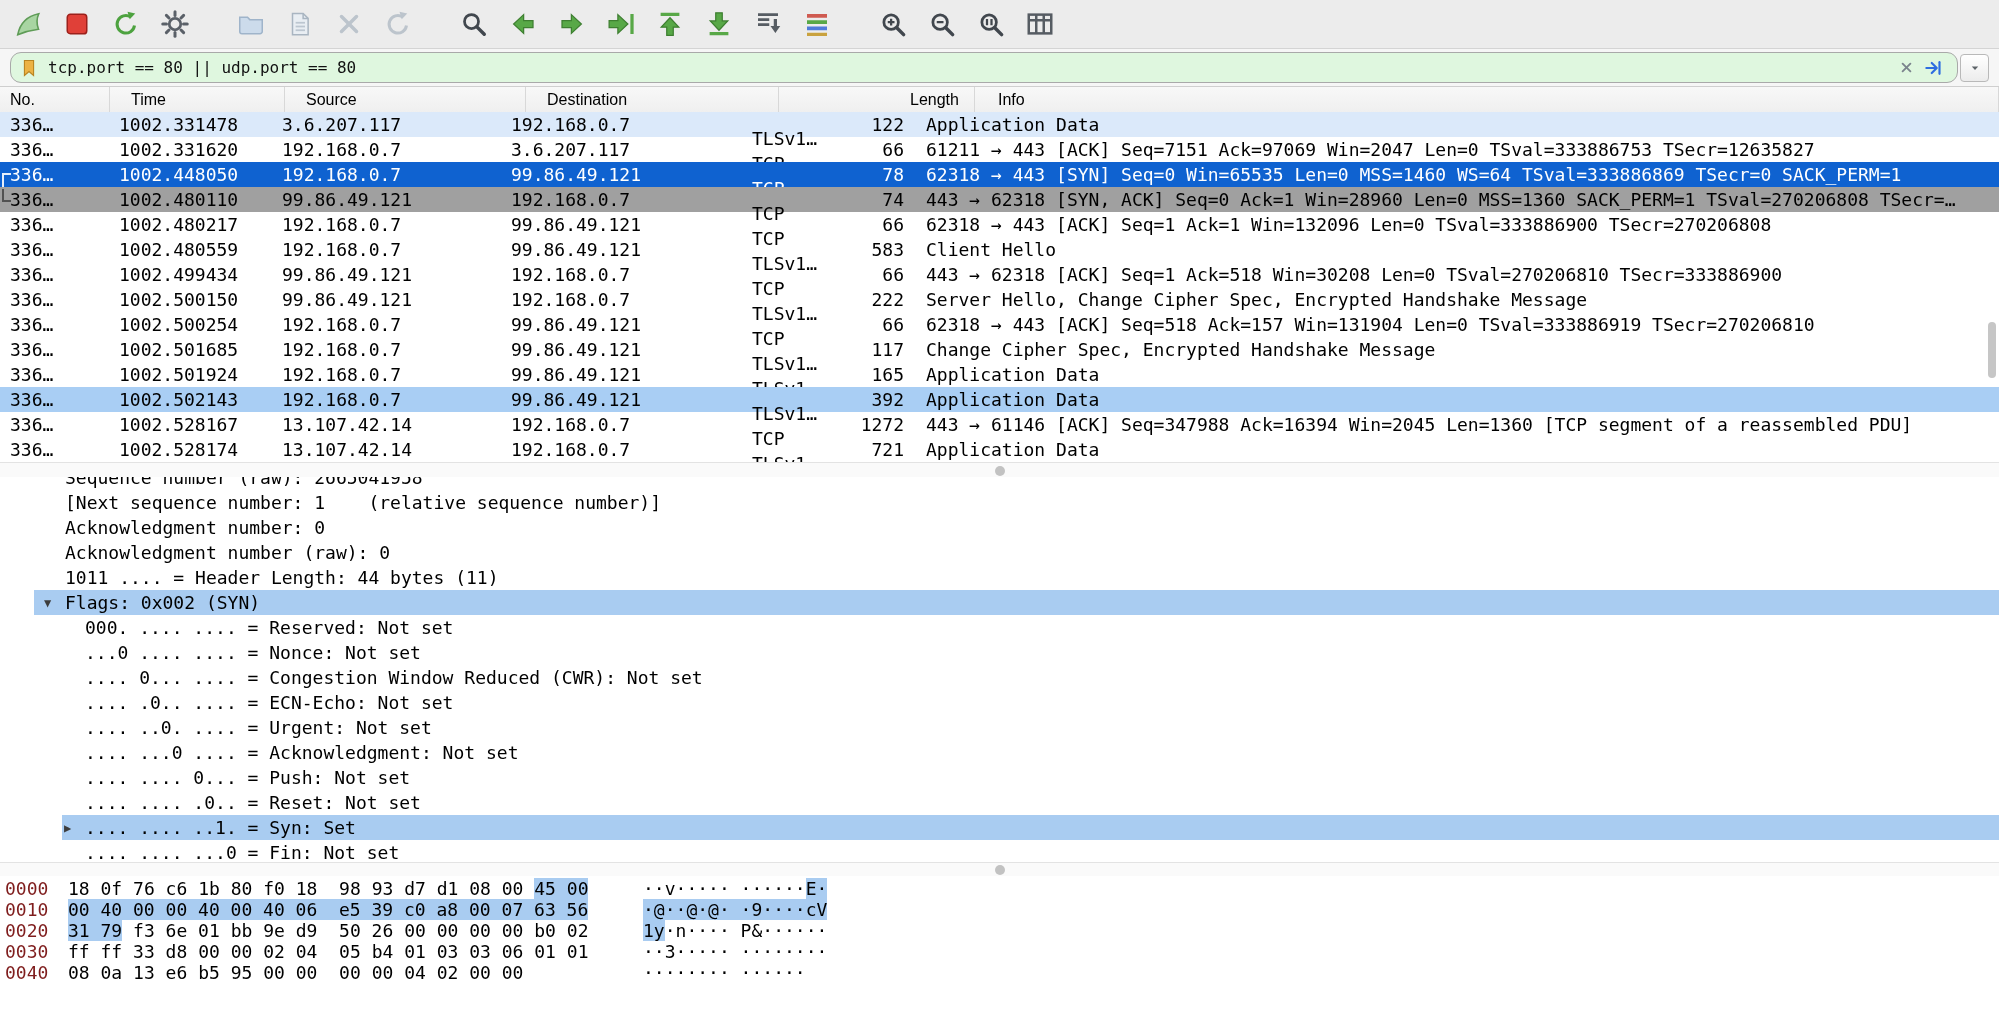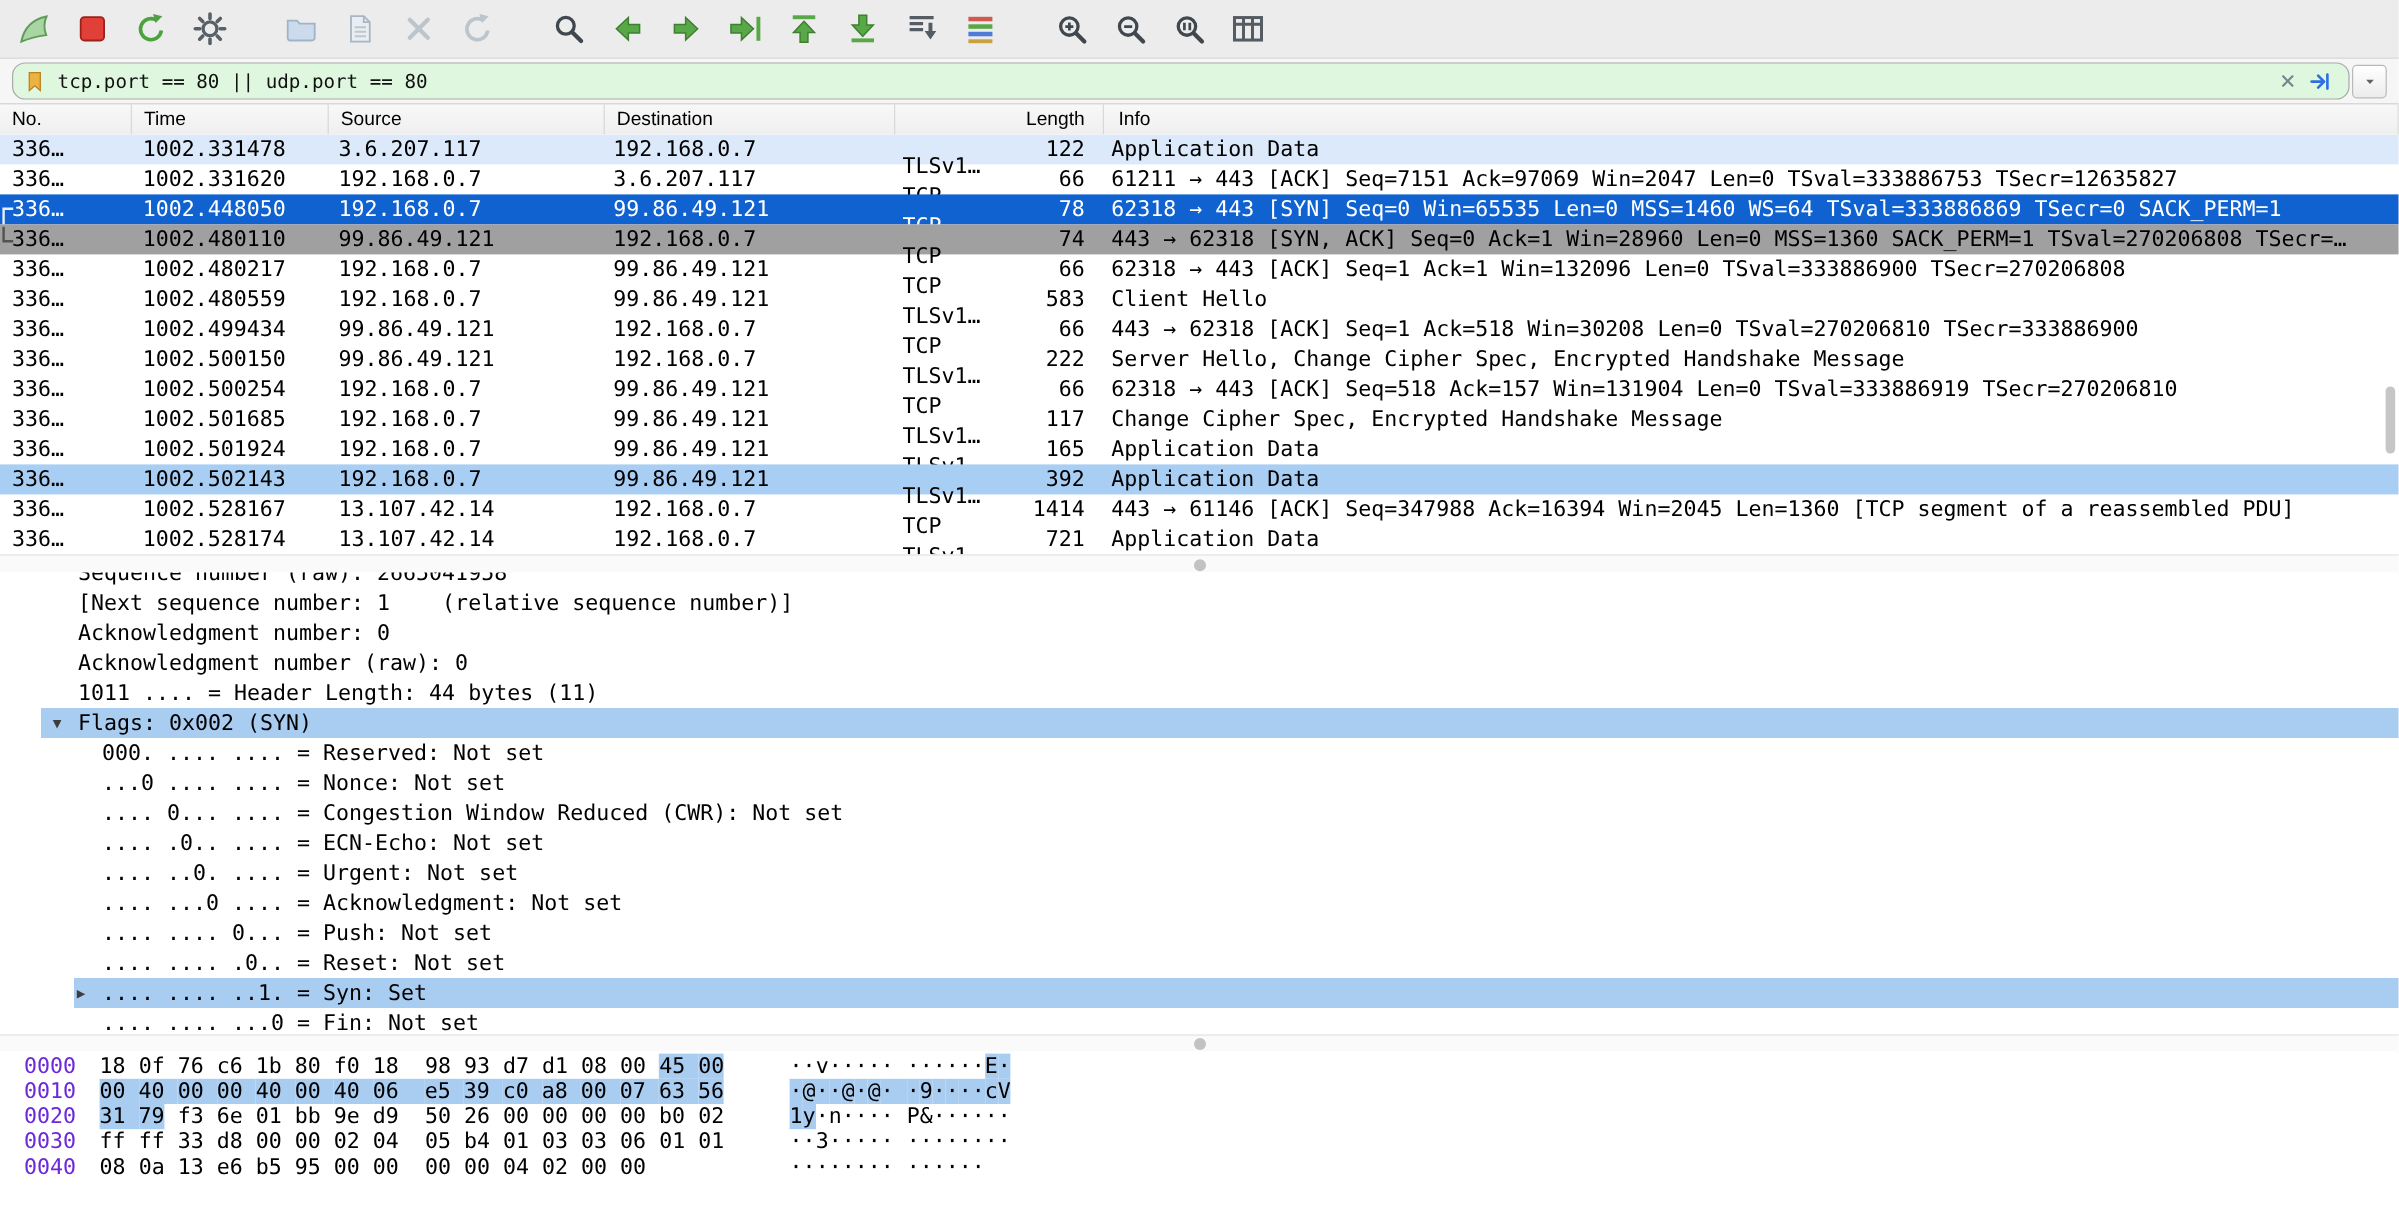--- a/index.html
+++ b/index.html
@@ -19,21 +19,21 @@
   .f-bookmark svg{width:20px;height:20px;}
   .f-text{flex:1;font-size:16px;color:#111;white-space:pre;overflow:hidden;}
   .f-clear{display:flex;align-items:center;margin:0 8px;}
   .f-clear svg{width:17px;height:17px;}
   .f-apply{display:flex;align-items:center;margin-right:6px;}
   .f-apply svg{width:20px;height:20px;}
   .f-drop{display:flex;align-items:center;justify-content:center;width:27px;height:26px;background:linear-gradient(#ffffff,#ececec);border:1px solid #b9b9b9;border-radius:4px;margin-left:2px;flex:0 0 auto;}
   .f-drop svg{width:14px;height:14px;}
 
   
-  .plist-header{position:absolute;top:86px;left:0;right:0;height:26px;background:linear-gradient(#f8f8f8,#efefef);border-top:1px solid #cfcfcf;border-bottom:1px solid #c6c6c6;display:flex;font-family:"Liberation Sans",sans-serif;font-size:16px;color:#000;}
+  .plist-header{position:absolute;top:86px;left:0;right:0;height:26px;background:linear-gradient(#f8f8f8,#efefef);border-top:1px solid #cfcfcf;border-bottom:1px solid #c6c6c6;display:flex;font-family:"Liberation Sans",sans-serif;font-size:16px;color:#000;gap:11px;}
   .hcell{display:flex;align-items:center;border-right:1px solid #d8d8d8;}
   .plist-body{position:absolute;top:112px;left:0;right:0;height:350px;overflow:hidden;background:#fff;}
   .prow{display:flex;height:25px;align-items:center;font-size:18px;position:relative;color:#000;}
   .pc{flex:0 0 auto;overflow:hidden;white-space:pre;padding-left:10px;}
   .pc-no{width:99px;}
   .pc-time{width:153px;}
   .pc-src{width:219px;}
   .pc-dst{width:231px;}
   .pc-proto{width:88px;margin-top:27px;}
   .pc-len{width:64px;text-align:right;padding-left:0;padding-right:10px;}
@@ -60,21 +60,21 @@
   .darrow{width:21px;flex:0 0 auto;font-size:12px;color:#3c3c3c;}
   .indent1 .darrow{margin-left:44px;}
   .indent2 .darrow{margin-left:64px;}
   .dtext{white-space:pre;text-align:center;}
   .dhl.indent1{background:linear-gradient(to right,transparent 34px,var(--detail-hl,#a9ccf1) 34px);}
   .dhl.indent2{background:linear-gradient(to right,transparent 62px,var(--detail-hl,#a9ccf1) 62px);}
 
   
   .hexpane{position:absolute;top:876px;left:0;right:0;height:142px;background:#fff;padding-top:2px;font-size:18px;color:#000;}
   .hrow{display:flex;line-height:21px;white-space:pre;}
-  .hoff{width:63px;padding-left:20px;color:#6d28d9;flex:0 0 auto;}
+  .hoff{width:63px;padding-left:5px;color:#7f1d1d;flex:0 0 auto;}
   .hbytes{width:575px;flex:0 0 auto;}
   .hl{background:var(--byte-hl,#a9ccf1);}
 </style>
 </head>
 <body>
 
 <div id="app">
   <div class="toolbar">
       <div class="tb-btn">
         <svg viewBox="0 0 24 24">
@@ -373,21 +373,21 @@
         <div class="pc pc-proto">TLSv1…</div>
         <div class="pc pc-len">392</div>
         <div class="pc pc-info">Application Data</div>
       </div>
       <div class="prow style-default">
         <div class="pc pc-no">336…</div>
         <div class="pc pc-time">1002.528167</div>
         <div class="pc pc-src">13.107.42.14</div>
         <div class="pc pc-dst">192.168.0.7</div>
         <div class="pc pc-proto">TCP</div>
-        <div class="pc pc-len">1414</div>
+        <div class="pc pc-len">1272</div>
         <div class="pc pc-info">443 → 61146 [ACK] Seq=347988 Ack=16394 Win=2045 Len=1360 [TCP segment of a reassembled PDU]</div>
       </div>
       <div class="prow style-default">
         <div class="pc pc-no">336…</div>
         <div class="pc pc-time">1002.528174</div>
         <div class="pc pc-src">13.107.42.14</div>
         <div class="pc pc-dst">192.168.0.7</div>
         <div class="pc pc-proto">TLSv1…</div>
         <div class="pc pc-len">721</div>
         <div class="pc pc-info">Application Data</div>

